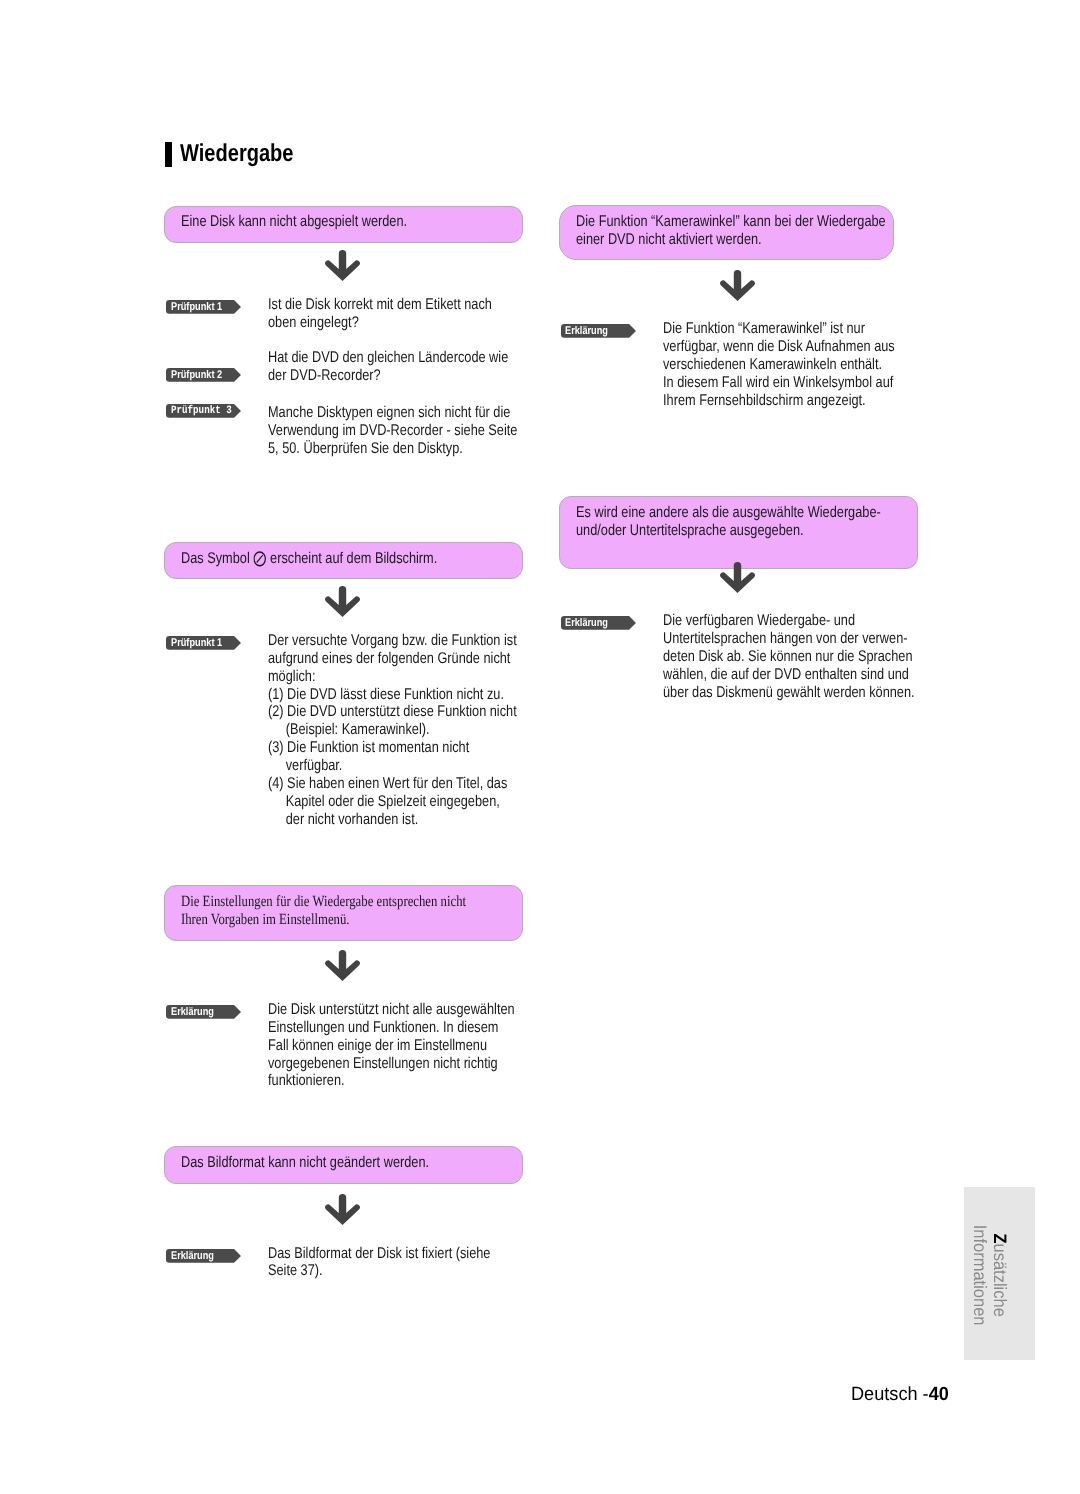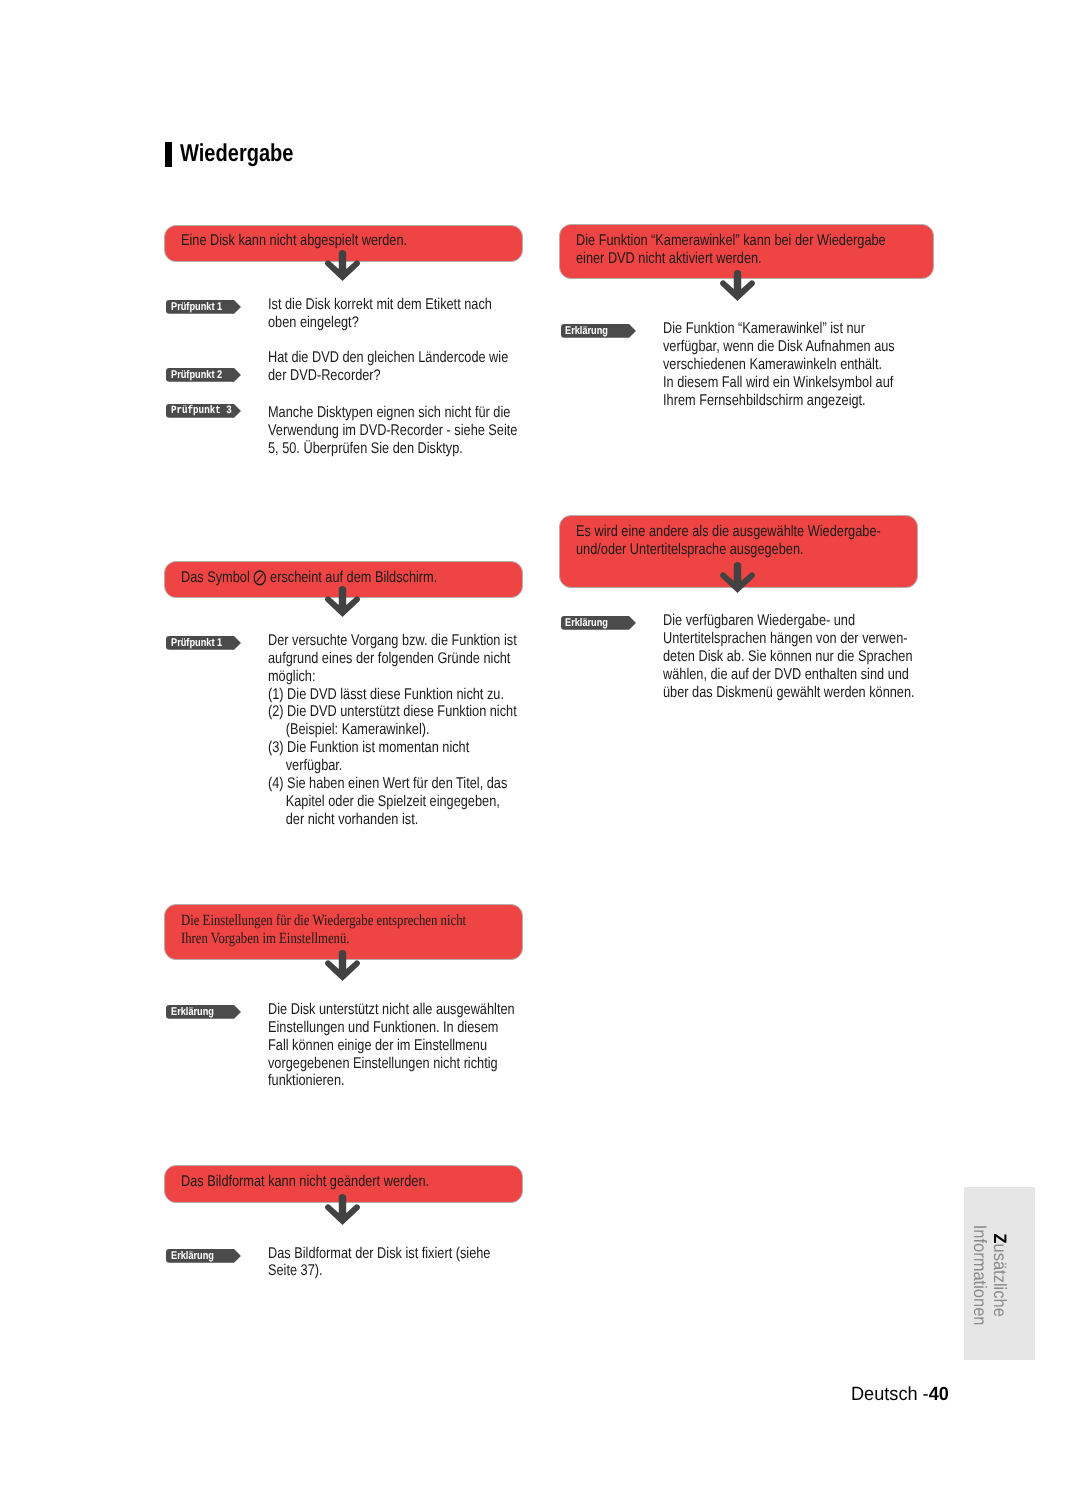--- a/index.html
+++ b/index.html
@@ -42,21 +42,21 @@
 
   
   .footer{position:absolute;font-size:19.1px;line-height:22px;color:#000;transform:scaleX(.95);transform-origin:left top;
           white-space:nowrap;}
   .footer .lang{font-weight:normal;}
   .footer .pg{font-weight:bold;}
 
   
   .nosym{display:inline-block;vertical-align:-4.0px;margin:0 0.4px 0 0.3px;}
 </style>
-<style>.qbox{background:#ef4444;border-color:#b0b0b0;margin-top:19px;}.qbox .qtext,.atext{color:#1a1a1a;}.badge .lbl{color:#ffffff;}.sidetab{background:#e6e6e6;}.sidetab .l1,.sidetab .l2{color:#8a8a8a;}.heading-bar{background:#000000;}</style></head>
+<style>.qbox{background:#f0abfc;border-color:#b0b0b0;}.qbox .qtext,.atext{color:#1a1a1a;}.badge .lbl{color:#ffffff;}.sidetab{background:#e6e6e6;}.sidetab .l1,.sidetab .l2{color:#8a8a8a;}.heading-bar{background:#000000;}</style></head>
 <body>
 
 <div class="page">
 
   <div class="heading-wrap">
     <div class="heading-bar"></div>
     <div class="heading-text">Wiedergabe</div>
   </div>
 
   <div id="content">
@@ -122,21 +122,21 @@
       <svg class="arrow" style="left:325.1px;top:1194.4px;" width="35" height="31.2" viewBox="0 0 140 124.8">
         <path fill="#424242" d="M 55.12 14.88 A 14.88 14.88 0 0 1 84.88 14.88 L 84.88 76.00 L 118.66 45.74 A 11.80 11.80 0 0 1 136.94 60.66 L 70.00 124.00 L 3.06 60.66 A 11.80 11.80 0 0 1 21.34 45.74 L 55.12 76.00 Z"></path>
       </svg>
       <div class="badge" style="left:166.1px;top:1249.2px;width:75px;height:13.8px;">
         <svg class="bg" width="75" height="13.8" viewBox="0 0 300 55.2">
           <path fill="#4b4b4b" d="M 13.20 0.00 L 272.40 0.00 L 300.00 27.60 L 272.40 55.20 L 13.20 55.20 A 13.20 13.20 0 0 1 0.00 42.00 L 0.00 13.20 A 13.20 13.20 0 0 1 13.20 0.00 Z"></path>
         </svg>
         <span class="lbl">Erklärung</span>
       </div>
       <div class="atext" style="left:267.6px;top:1244.59615px;"><div>Das Bildformat der Disk ist fixiert (siehe</div><div>Seite 37).</div></div>
-      <div class="qbox" style="left:558.7px;top:204.9px;width:375px;height:55.42px;">
+      <div class="qbox" style="left:558.7px;top:204.9px;width:335px;height:55.42px;border-radius:17px;">
         <div class="qtext" style="left:16.2px;top:6.896150000000002px;"><div><span>Die Funktion “Kamerawinkel” kann bei der Wiedergabe</span></div><div><span>einer DVD nicht aktiviert werden.</span></div></div>
       </div>
       <svg class="arrow" style="left:720.3px;top:270.1px;" width="35" height="31.2" viewBox="0 0 140 124.8">
         <path fill="#424242" d="M 55.12 14.88 A 14.88 14.88 0 0 1 84.88 14.88 L 84.88 76.00 L 118.66 45.74 A 11.80 11.80 0 0 1 136.94 60.66 L 70.00 124.00 L 3.06 60.66 A 11.80 11.80 0 0 1 21.34 45.74 L 55.12 76.00 Z"></path>
       </svg>
       <div class="badge" style="left:560.8px;top:324.4px;width:75px;height:13.8px;">
         <svg class="bg" width="75" height="13.8" viewBox="0 0 300 55.2">
           <path fill="#4b4b4b" d="M 13.20 0.00 L 272.40 0.00 L 300.00 27.60 L 272.40 55.20 L 13.20 55.20 A 13.20 13.20 0 0 1 0.00 42.00 L 0.00 13.20 A 13.20 13.20 0 0 1 13.20 0.00 Z"></path>
         </svg>
         <span class="lbl">Erklärung</span>

